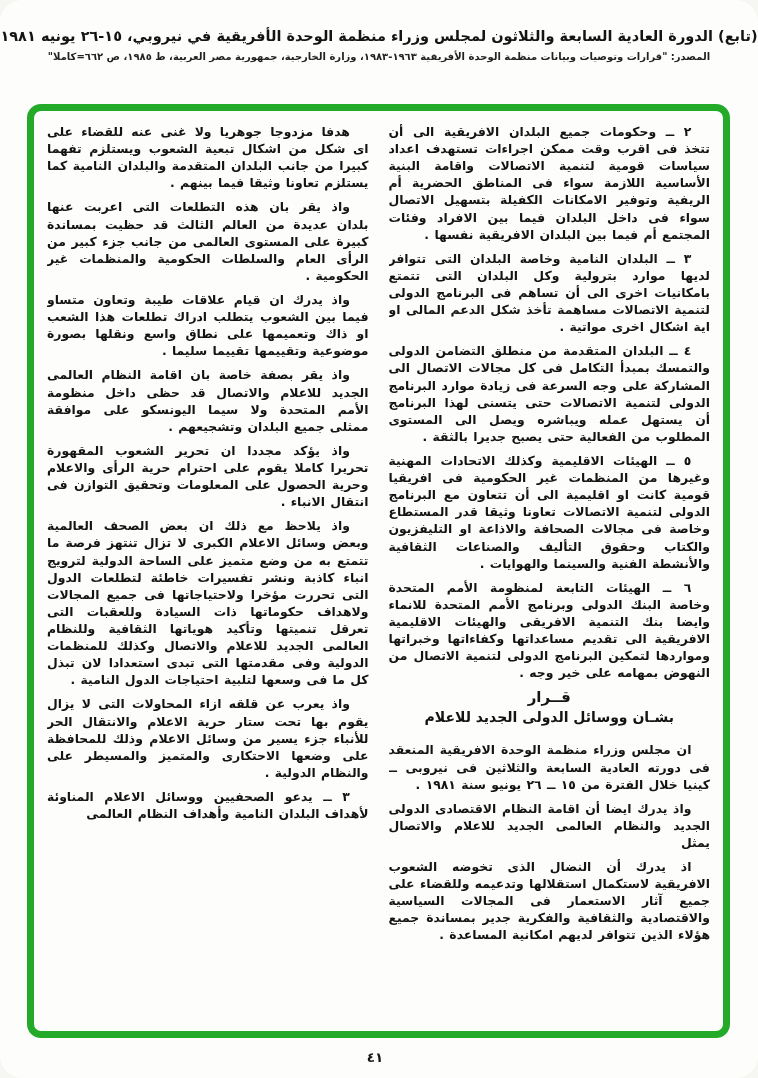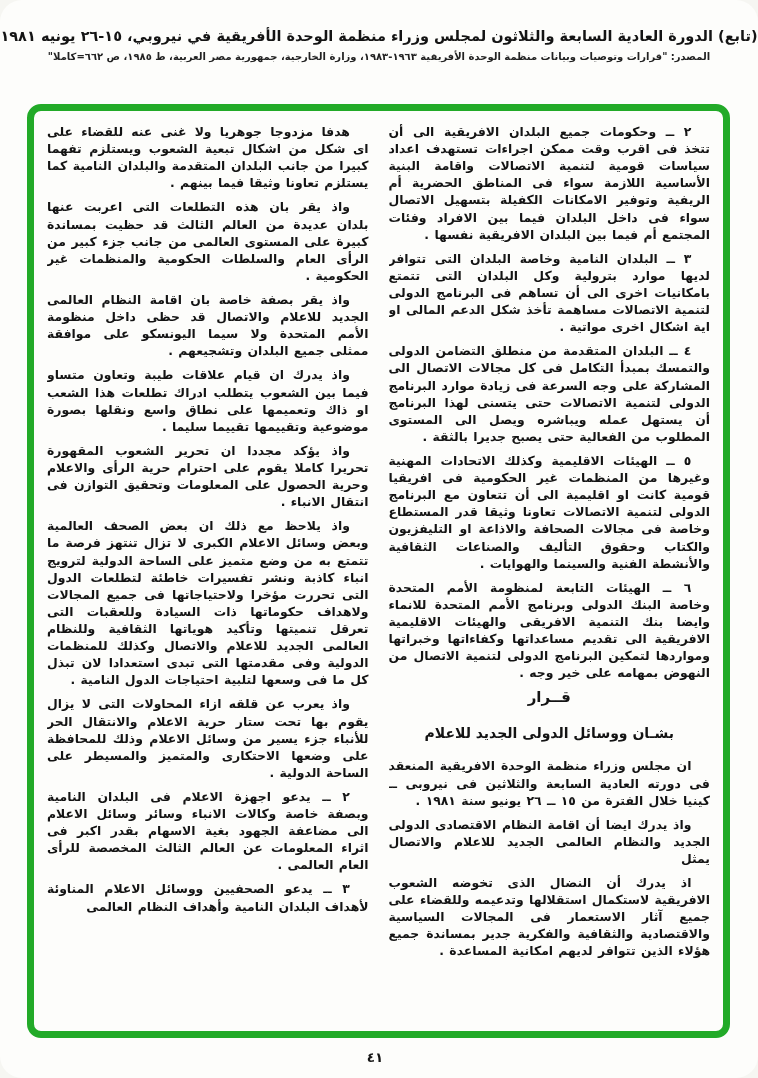--- a/index.html
+++ b/index.html
@@ -62,21 +62,21 @@
     direction:ltr;
     text-align:left;
     text-indent:0 !important;
     font-family:"Liberation Serif", serif;
     font-size:14.5px;
     font-weight:bold;
     letter-spacing:.5px;
     margin:34px 0 20px 0 !important;
   }
   .res-title{
-    margin:0 0 19px 0;
+    margin:0 0 3px 0;
     text-align:center;
     font-size:15px;
     font-weight:bold;
   }
   .res-subtitle{
     margin:0 0 16px 0;
     text-align:center;
     font-size:14px;
     font-weight:bold;
   }
@@ -112,26 +112,25 @@
       <div class="res-subtitle">بشـان ووسائل الدولى الجديد للاعلام</div>
 
       <p>ان مجلس وزراء منظمة الوحدة الافريقية المنعقد فى دورته العادية السابعة والثلاثين فى نيروبى ــ كينيا خلال الفترة من ١٥ ــ ٢٦ يونيو سنة ١٩٨١ .</p>
       <p>واذ يدرك ايضا أن اقامة النظام الاقتصادى الدولى الجديد والنظام العالمى الجديد للاعلام والاتصال يمثل</p>
       <p>اذ يدرك أن النضال الذى تخوضه الشعوب الافريقية لاستكمال استقلالها وتدعيمه وللقضاء على جميع آثار الاستعمار فى المجالات السياسية والاقتصادية والثقافية والفكرية جدير بمساندة جميع هؤلاء الذين تتوافر لديهم امكانية المساعدة .</p>
     </section>
 
     <section class="col">
       <p>هدفا مزدوجا جوهريا ولا غنى عنه للقضاء على اى شكل من اشكال تبعية الشعوب ويستلزم تفهما كبيرا من جانب البلدان المتقدمة والبلدان النامية كما يستلزم تعاونا وثيقا فيما بينهم .</p>
       <p>واذ يقر بان هذه التطلعات التى اعربت عنها بلدان عديدة من العالم الثالث قد حظيت بمساندة كبيرة على المستوى العالمى من جانب جزء كبير من الرأى العام والسلطات الحكومية والمنظمات غير الحكومية .</p>
+      <p>واذ يدرك ان قيام علاقات طيبة وتعاون متساو فيما بين الشعوب يتطلب ادراك تطلعات هذا الشعب او ذاك وتعميمها على نطاق واسع ونقلها بصورة موضوعية وتقييمها تقييما سليما .</p>
       <p>واذ يقر بصفة خاصة بان اقامة النظام العالمى الجديد للاعلام والاتصال قد حظى داخل منظومة الأمم المتحدة ولا سيما اليونسكو على موافقة ممثلى جميع البلدان وتشجيعهم .</p>
-      <p>واذ يدرك ان قيام علاقات طيبة وتعاون متساو فيما بين الشعوب يتطلب ادراك تطلعات هذا الشعب او ذاك وتعميمها على نطاق واسع ونقلها بصورة موضوعية وتقييمها تقييما سليما .</p>
       <p>واذ يؤكد مجددا ان تحرير الشعوب المقهورة تحريرا كاملا يقوم على احترام حرية الرأى والاعلام وحرية الحصول على المعلومات وتحقيق التوازن فى انتقال الانباء .</p>
       <p>واذ يلاحظ مع ذلك ان بعض الصحف العالمية وبعض وسائل الاعلام الكبرى لا تزال تنتهز فرصة ما تتمتع به من وضع متميز على الساحة الدولية لترويج انباء كاذبة ونشر تفسيرات خاطئة لتطلعات الدول التى تحررت مؤخرا ولاحتياجاتها فى جميع المجالات ولاهداف حكوماتها ذات السيادة وللعقبات التى تعرقل تنميتها وتأكيد هوياتها الثقافية وللنظام العالمى الجديد للاعلام والاتصال وكذلك للمنظمات الدولية وفى مقدمتها التى تبدى استعدادا لان تبذل كل ما فى وسعها لتلبية احتياجات الدول النامية .</p>
-      <p>واذ يعرب عن قلقه ازاء المحاولات التى لا يزال يقوم بها تحت ستار حرية الاعلام والانتقال الحر للأنباء جزء يسير من وسائل الاعلام وذلك للمحافظة على وضعها الاحتكارى والمتميز والمسيطر على الساحة الدولية .</p>
-      <p>٢ ــ يدعو اجهزة الاعلام فى البلدان النامية وبصفة خاصة وكالات الانباء وسائر وسائل الاعلام الى مضاعفة الجهود بغية الاسهام بقدر اكبر فى اثراء المعلومات عن العالم الثالث المخصصة للرأى العام العالمى .</p>
+      <p>واذ يعرب عن قلقه ازاء المحاولات التى لا يزال يقوم بها تحت ستار حرية الاعلام والانتقال الحر للأنباء جزء يسير من وسائل الاعلام وذلك للمحافظة على وضعها الاحتكارى والمتميز والمسيطر على والنظام الدولية .</p>
       <p>٣ ــ يدعو الصحفيين ووسائل الاعلام المناوئة لأهداف البلدان النامية وأهداف النظام العالمى</p>
     </section>
 
   </div>
 
   <div class="pageno">٤١</div>
 
 </div>
 
 </body></html>

